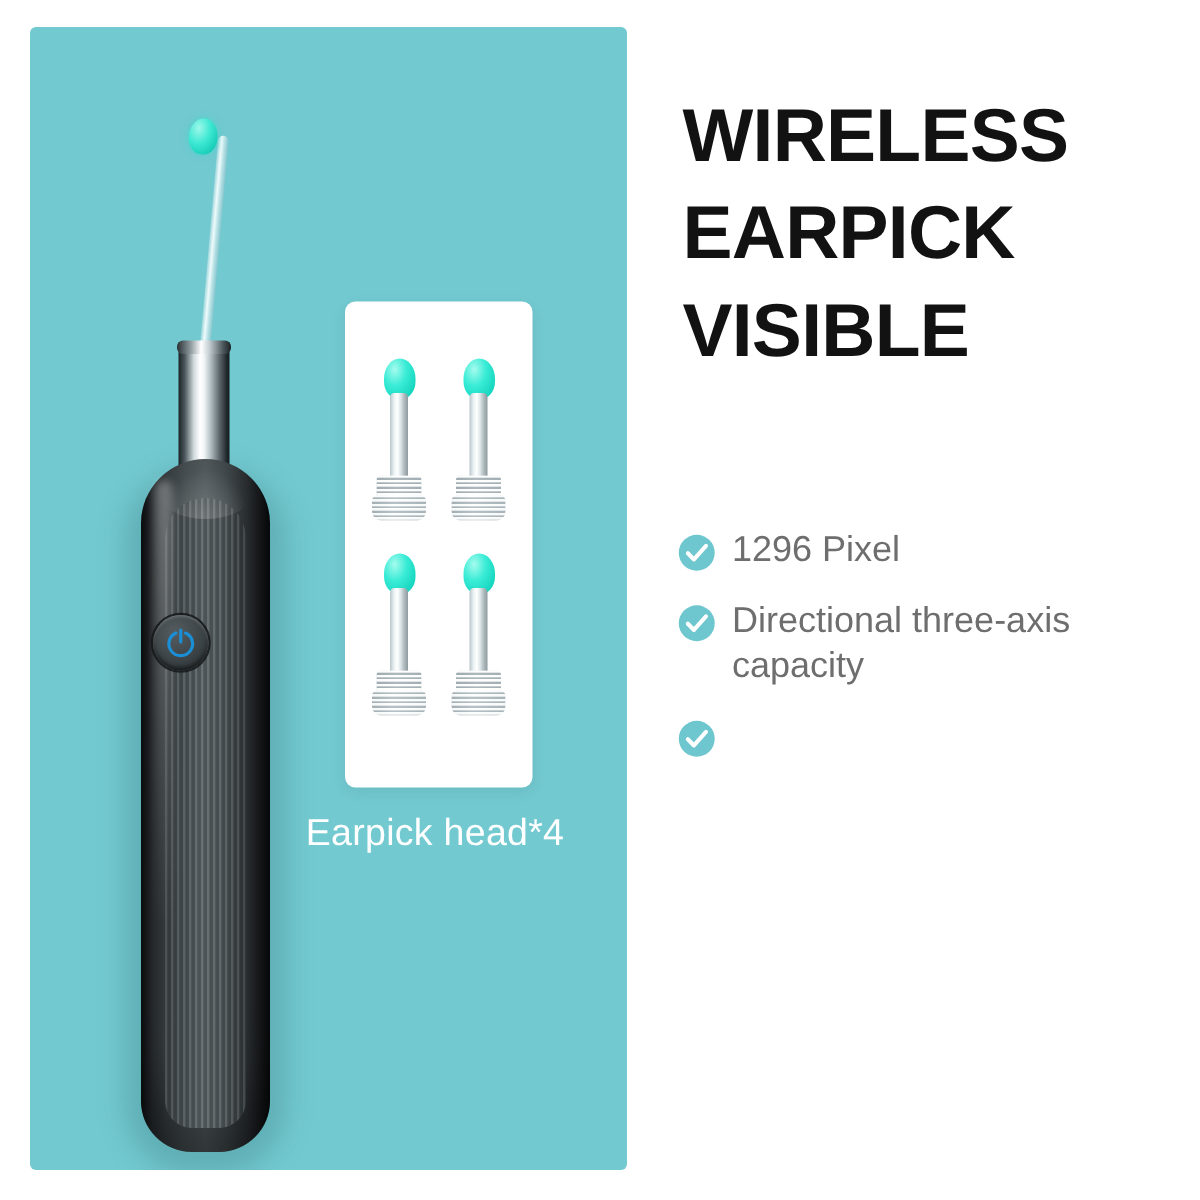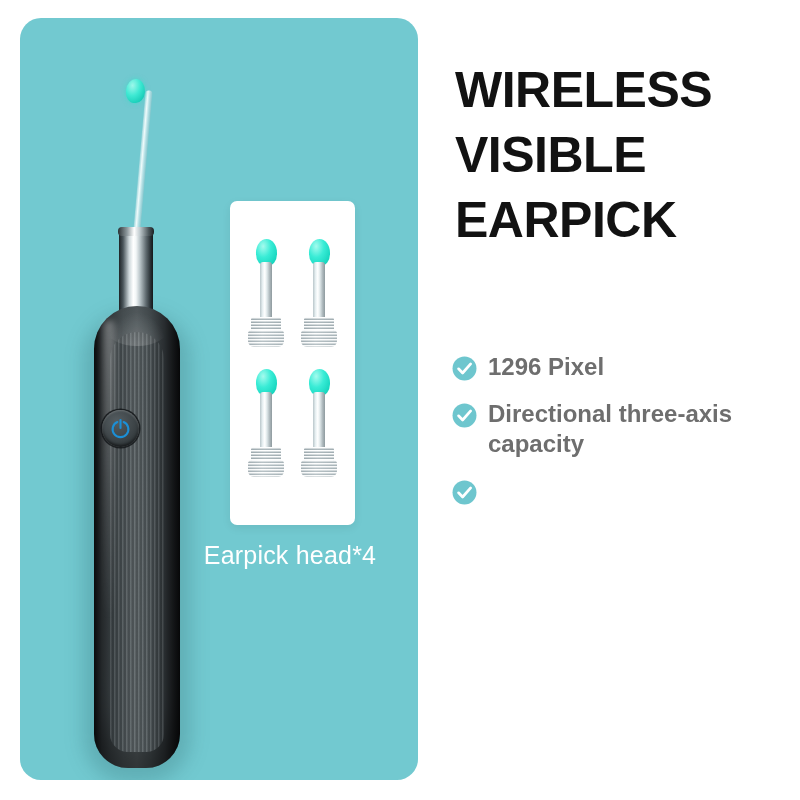--- a/index.html
+++ b/index.html
@@ -15,21 +15,21 @@
     position: relative;
   }
 
   
   #product-panel {
     position: absolute;
     left: 20px;
     top: 18px;
     width: 398px;
     height: 762px;
-    border-radius: 21px;
+    border-radius: 4px;
     background: #72c9d0;
     overflow: hidden;
   }
 
   
   #device {
     position: absolute;
     left: 57px;   
     top: 45px;
     width: 120px;
@@ -287,21 +287,20 @@
     font-weight: 700;
     letter-spacing: -0.5px;
   }
   #headline .hl-line { display: block; white-space: nowrap; }
 
   #feature-list {
     position: absolute;
     left: 0;
     top: 352px;
     width: 340px;
-    font-weight: bold;
   }
   .feature-item {
     display: flex;
     align-items: flex-start;
     margin-bottom: 17px;
   }
   .feature-check {
     flex: 0 0 auto;
     width: 25px;
     height: 25px;
@@ -370,22 +369,22 @@
     </div>
   </div>
 
   <div id="accessory-caption">Earpick head*4</div>
 </div>
 
 <div id="content">
 
   <div id="headline">
     <span class="hl-line">WIRELESS</span>
+    <span class="hl-line">EARPICK</span>
     <span class="hl-line">VISIBLE</span>
-    <span class="hl-line">EARPICK</span>
   </div>
 
   <div id="feature-list">
 
     <div class="feature-item">
       <svg class="feature-check" viewBox="0 0 24 24">
         <circle cx="12" cy="12" r="11.5" fill="#6ec6ce"></circle>
         <path d="M6.3 12.3 L10.2 16.3 L17.9 7.6" fill="none" stroke="#ffffff" stroke-width="2.6" stroke-linecap="round" stroke-linejoin="round"></path>
       </svg>
       <div class="feature-text">1296 Pixel</div>

